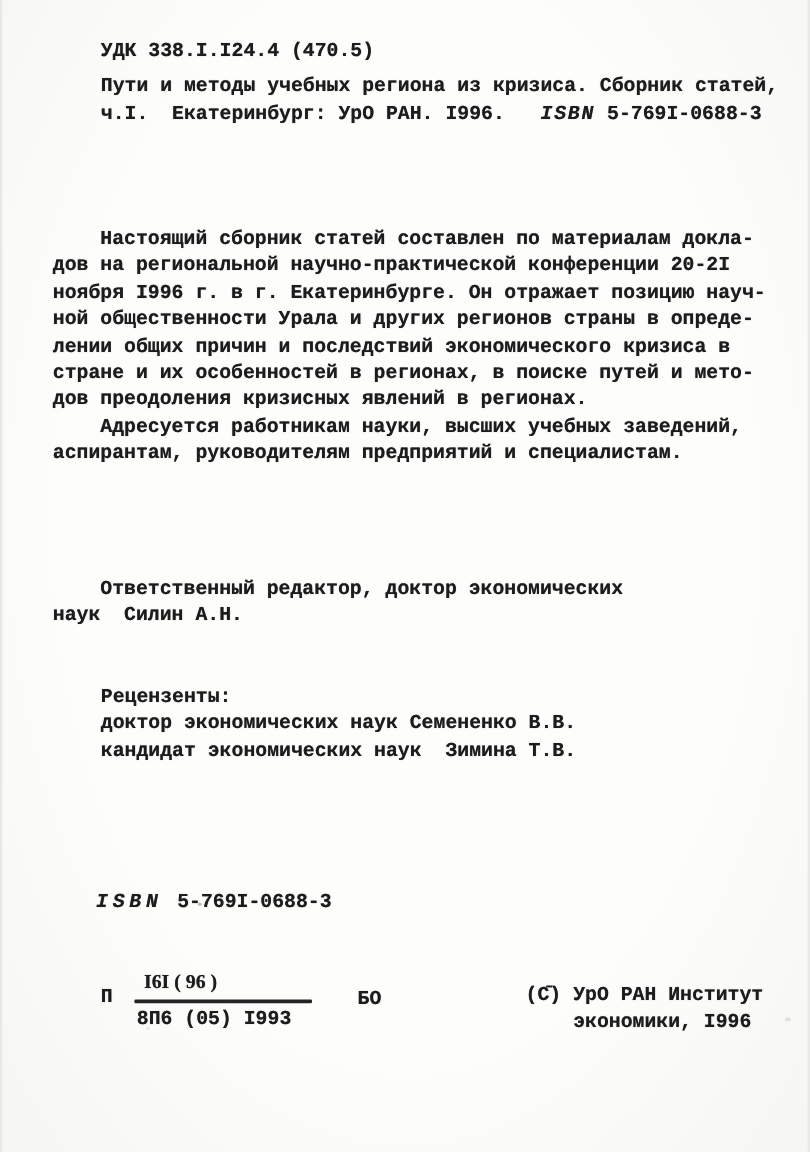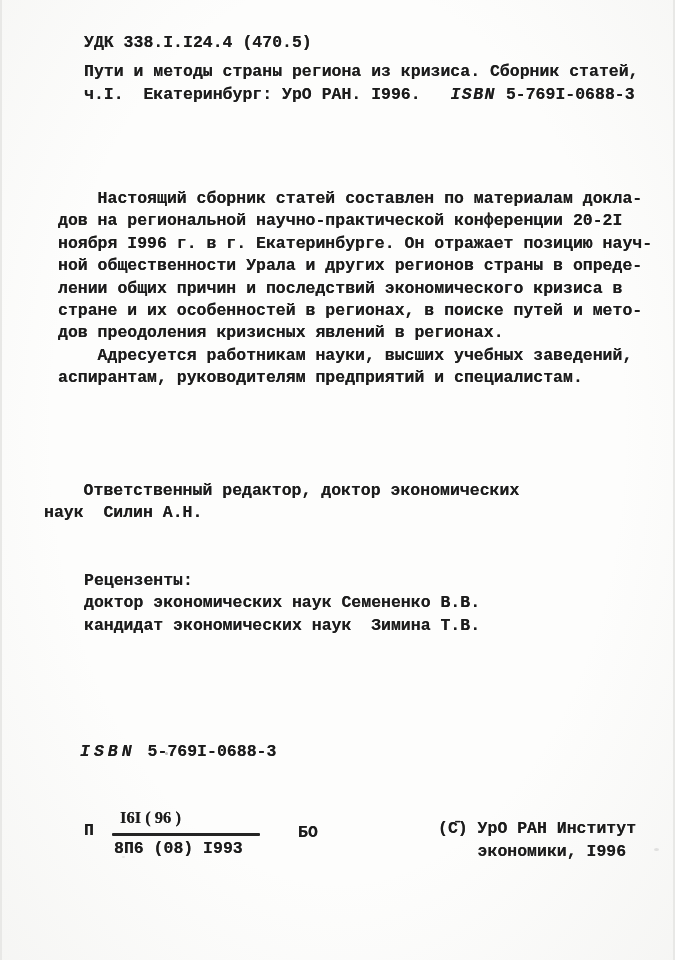--- a/index.html
+++ b/index.html
@@ -39,24 +39,24 @@
   #speck2{left:652px;top:848px;width:5px;height:3px;opacity:.35;}
   #speck3{left:120px;top:856px;width:3px;height:2px;opacity:.3;}
 </style>
 </head>
 <body>
 
 <div id="page" style="background-color: rgb(253, 253, 252); color: rgb(28, 28, 28);">
 
   <div class="tw lh23" style="left:82px;top:31px;">УДК 338.I.I24.4 (470.5)</div>
 
-  <div class="tw lh23" style="left:82px;top:60px;"><span>Пути и методы страны региона из кризиса. Сборник статей,
+  <div class="tw lh23" style="left:82px;top:60px;"><span>Пути и методы учебных региона из кризиса. Сборник статей,
 ч.I.  Екатеринбург: УрО РАН. I996.   </span><span class="isbn-label">ISBN</span><span> </span><span>5-769I-0688-3</span></div>
 
-  <div class="tw" style="left:56px;top:188px;">    Настоящий сборник статей составлен по материалам докла-
+  <div class="tw" style="left:42px;top:188px;">    Настоящий сборник статей составлен по материалам докла-
 дов на региональной научно-практической конференции 20-2I
 ноября I996 г. в г. Екатеринбурге. Он отражает позицию науч-
 ной общественности Урала и других регионов страны в опреде-
 лении общих причин и последствий экономического кризиса в
 стране и их особенностей в регионах, в поиске путей и мето-
 дов преодоления кризисных явлений в регионах.
     Адресуется работникам науки, высших учебных заведений,
 аспирантам, руководителям предприятий и специалистам.</div>
 
   <div class="tw" style="left:82px;top:570px;">Рецензенты:
@@ -65,21 +65,21 @@
 
   <div class="tw lh22" style="left:42px;top:480px;">    Ответственный редактор, доктор экономических
 наук  Силин А.Н.</div>
 
   <div class="tw single" style="left:78px;top:742px;"><span class="isbn-label-bottom">ISBN</span><span>5-769I-0688-3</span></div>
 
   <div>
     <div class="tw single" style="left:82px;top:821px;">П</div>
     <div class="tw single" style="left:118px;top:808px;font-family:Liberation Serif, serif;">I6I ( 96 )</div>
     <div class="frac-rule"></div>
-    <div class="tw single" style="left:112px;top:839px;">8П6 (08) I993</div>
+    <div class="tw single" style="left:112px;top:839px;">8П6 (05) I993</div>
     <div class="tw single" style="left:296px;top:823px;text-align:right;">БО</div>
   </div>
 
   <div class="tw lh23" style="left:392px;top:817px;margin-left:44px;">(С̄) УрО РАН Институт
     экономики, I996</div>
 
   <div class="speck" id="speck1"></div>
   <div class="speck" id="speck2"></div>
   <div class="speck" id="speck3"></div>
 

